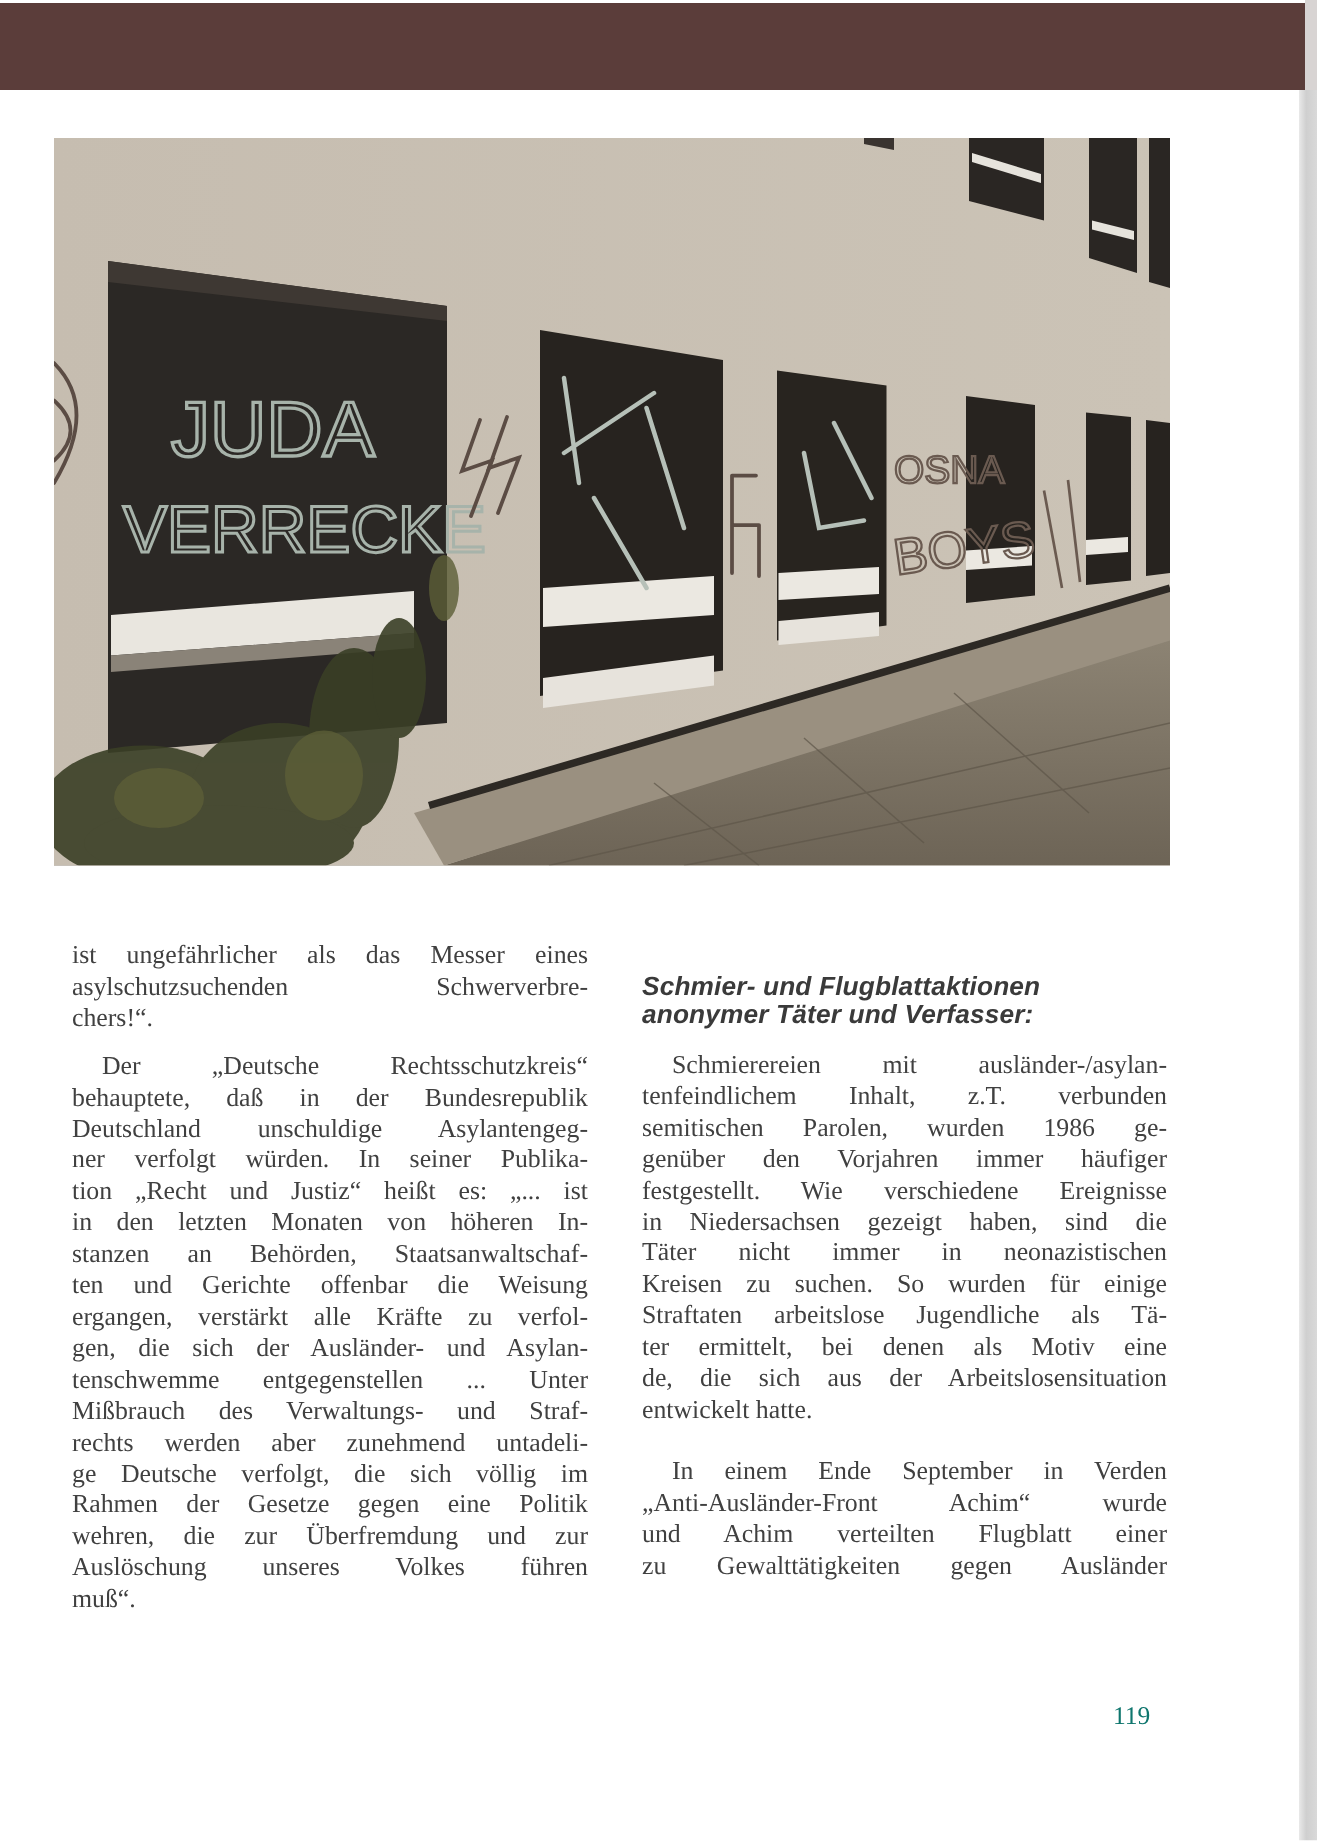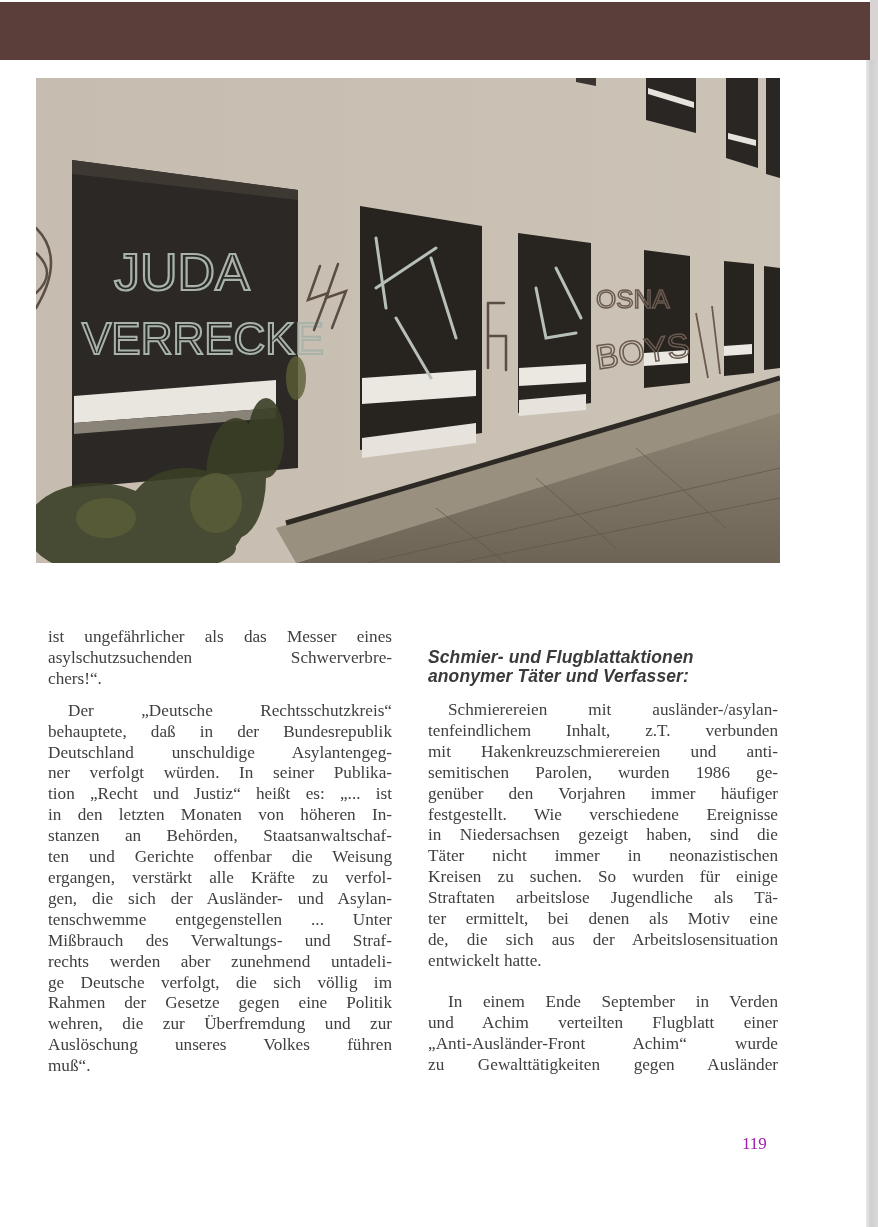--- a/index.html
+++ b/index.html
@@ -37,21 +37,21 @@
       top: 0;
       width: 8px;
       height: 62px;
       background: #d8d4d3;
     }
 
     
     .photo {
       position: absolute;
       left: 36px;
-      top: 78px;
+      top: 92px;
       width: 744px;
       height: 485px;
       overflow: hidden;
       background: linear-gradient(180deg, #c9c0b3 0%, #c2b9ab 55%, #b9b0a2 75%, #8f8575 100%);
     }
     .photo svg { display: block; }
 
     
     .col {
       position: absolute;
@@ -81,21 +81,21 @@
       color: #3a3a3a;
       margin: 0 0 14px 0;
       letter-spacing: 0.1px;
     }
 
     .page-number {
       position: absolute;
       left: 742px;
       top: 1134px;
       font-size: 17px;
-      color: #a21caf;
+      color: #0f766e;
     }
   </style>
 </head>
 <body>
 
 <div class="top-band"></div>
 <div class="edge-strip-top"></div>
 <div class="edge-strip"></div>
 
 <div class="photo">
@@ -214,33 +214,32 @@
 </div>
 
 <div class="col col-right">
   <div class="heading">
     <span class="line last">Schmier- und Flugblattaktionen</span>
     <span class="line last">anonymer Täter und Verfasser:</span>
   </div>
   <p>
     <span class="line indent">Schmierereien mit ausländer-/asylan-</span>
     <span class="line">tenfeindlichem Inhalt, z.T. verbunden</span>
-    <span class="line">mit Hakenkreuzschmierereien und anti-</span>
     <span class="line">semitischen Parolen, wurden 1986 ge-</span>
     <span class="line">genüber den Vorjahren immer häufiger</span>
     <span class="line">festgestellt. Wie verschiedene Ereignisse</span>
     <span class="line">in Niedersachsen gezeigt haben, sind die</span>
     <span class="line">Täter nicht immer in neonazistischen</span>
     <span class="line">Kreisen zu suchen. So wurden für einige</span>
     <span class="line">Straftaten arbeitslose Jugendliche als Tä-</span>
     <span class="line">ter ermittelt, bei denen als Motiv eine</span>
     <span class="line">de, die sich aus der Arbeitslosensituation</span>
     <span class="line last">entwickelt hatte.</span>
   </p>
   <p class="gap">
     <span class="line indent">In einem Ende September in Verden</span>
+    <span class="line">„Anti-Ausländer-Front Achim“ wurde</span>
     <span class="line">und Achim verteilten Flugblatt einer</span>
-    <span class="line">„Anti-Ausländer-Front Achim“ wurde</span>
     <span class="line">zu Gewalttätigkeiten gegen Ausländer</span>
   </p>
 </div>
 
 <div class="page-number">119</div>
 
 </body></html>

